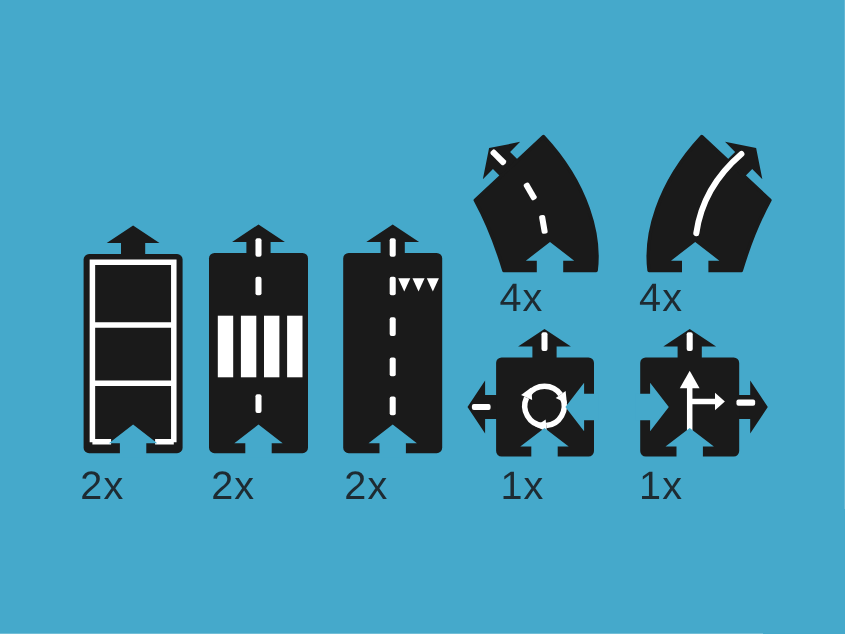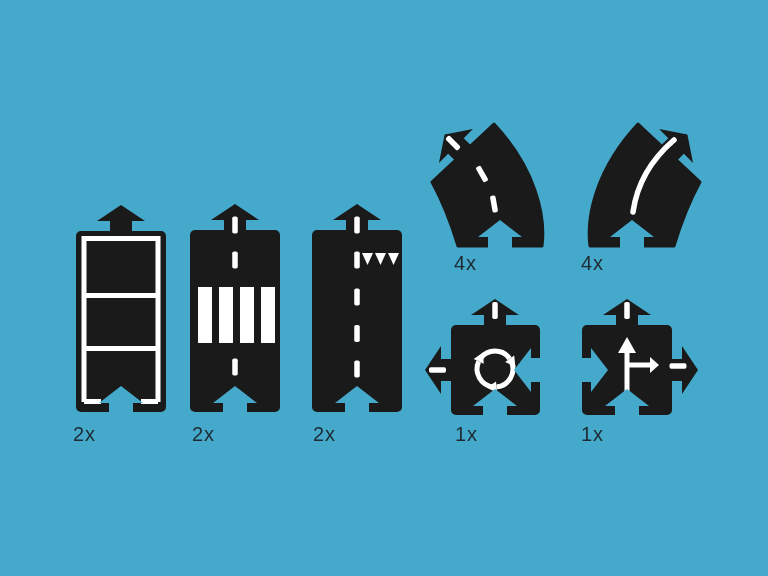--- a/index.html
+++ b/index.html
@@ -13,21 +13,21 @@
   .canvas svg{position:absolute;left:0;top:0;}
   .piece-fill{fill:var(--piece,#1a1a1a);}
   .piece-line{stroke:var(--piece,#1a1a1a);stroke-width:3;stroke-linejoin:round;}
   .slot-fill{fill:var(--background,#45a9cb);}
   .mark{fill:var(--marking,#ffffff);}
   .mark-stroke{stroke:var(--marking,#ffffff);fill:none;}
   .rmark path{stroke:var(--marking,#ffffff);fill:none;stroke-width:5;}
   .rmark polygon{fill:var(--marking,#ffffff);}
   .count-label{
     position:absolute;
-    font-size:20px;
+    font-size:36px;
     line-height:1;
     font-weight:500;
     letter-spacing:1px;
     color:var(--label,#1e2b32);
   }
 </style>
 </head>
 <body>
 
 <div class="canvas">

